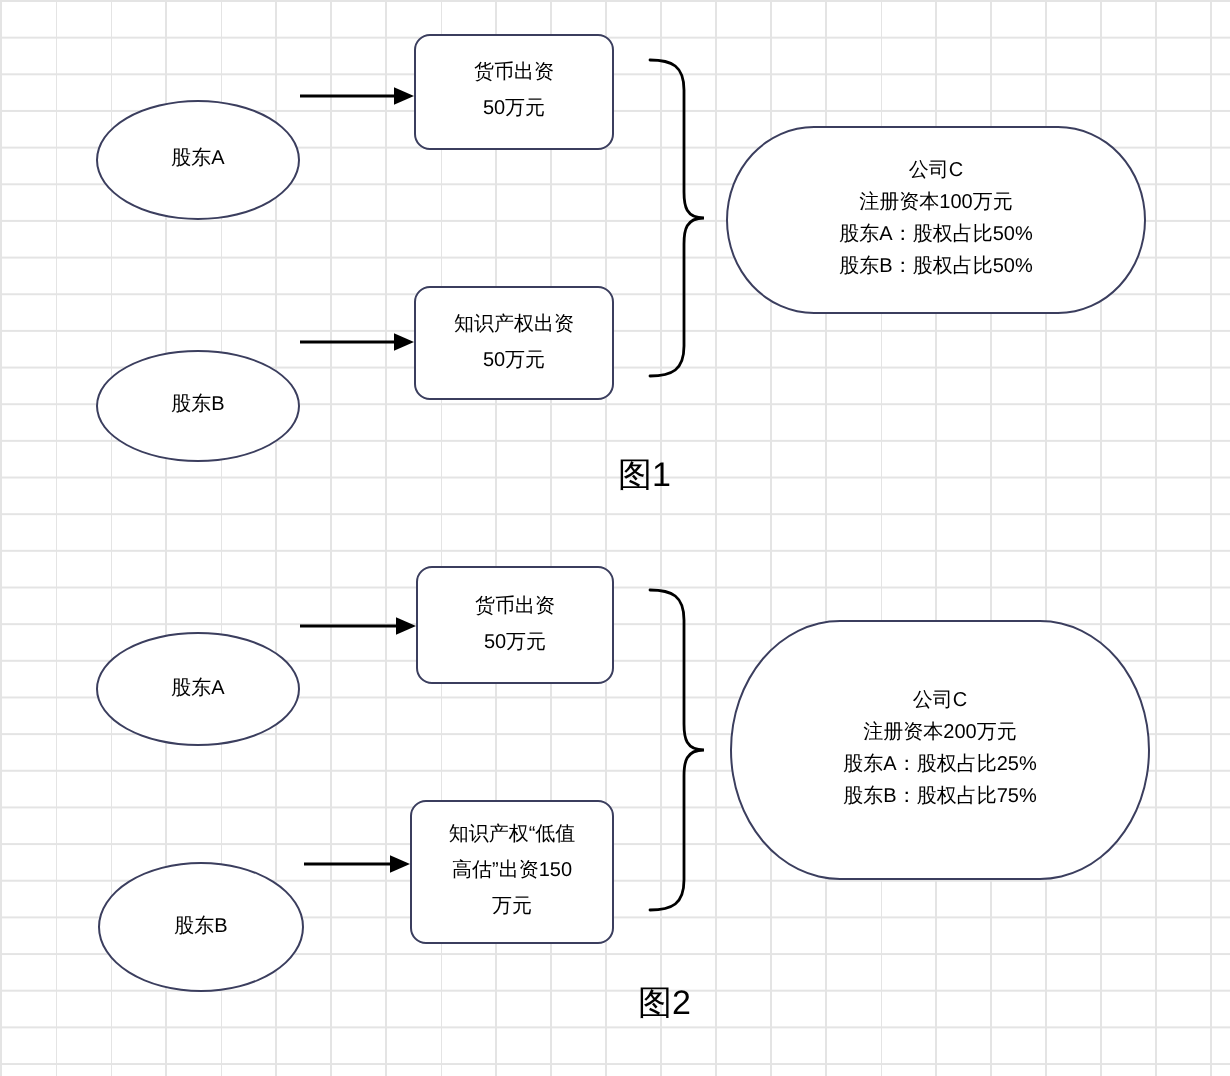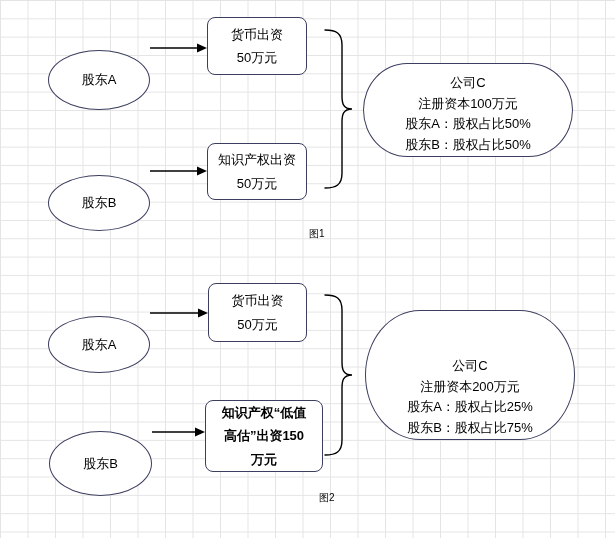--- a/index.html
+++ b/index.html
@@ -13,44 +13,44 @@
     background-image:
       linear-gradient(to right,#e4e4e4 1px,transparent 1px),
       linear-gradient(to bottom,#e4e4e4 1px,transparent 1px);
     background-size:27.5px 18.33px;
   }
   svg.overlay{position:absolute;left:0;top:0;width:615px;height:538px;}
   .node{
     position:absolute;box-sizing:border-box;
     border:1.5px solid #3b3e5e;background:#ffffff;
     display:flex;align-items:center;justify-content:center;
-    text-align:center;color:#000000;font-size:13px;line-height:1.8;
+    text-align:center;color:#000000;font-size:10px;line-height:1.8;
     white-space:pre-line;
   }
   .ellipse{border-radius:50%;margin-top:32px;}
   .roundrect{border-radius:8px;}
-  .capsule{line-height:1.6;align-items:flex-end;}
+  .capsule{line-height:1.6;}
   .capsule.c1{border-radius:44px / 47px;}
   .capsule.c2{border-radius:55px / 65px;}
   .caption{
-    position:absolute;color:#000000;font-size:10px;line-height:1.2;
+    position:absolute;color:#000000;font-size:17px;line-height:1.2;
     white-space:nowrap;
   }
   
   .f1-sha{left:48px;top:18px;width:102px;height:60px;}
   .f1-money{left:207px;top:17px;width:100px;height:58px;}
   .f1-shb{left:48px;top:143px;width:102px;height:56px;}
   .f1-ip{left:207px;top:143px;width:100px;height:57px;align-items:center;}
   .f1-co{left:363px;top:63px;width:210px;height:94px;}
   .f1-cap{left:309px;top:228px;}
   
   .f2-sha{left:48px;top:284px;width:102px;height:57px;}
   .f2-money{left:208px;top:283px;width:99px;height:59px;}
   .f2-shb{left:49px;top:399px;width:103px;height:65px;}
-  .f2-ip{left:205px;top:400px;width:118px;height:72px;font-weight:bold;}
+  .f2-ip{left:205px;top:400px;width:102px;height:72px;}
   .f2-co{left:365px;top:310px;width:210px;height:130px;}
   .f2-cap{left:319px;top:492px;}
   .label{pointer-events:none;}
 </style>
 </head>
 <body>
 
 <div class="canvas">
 
   <svg class="overlay" viewBox="0 0 615 538" xmlns="http://www.w3.org/2000/svg">

